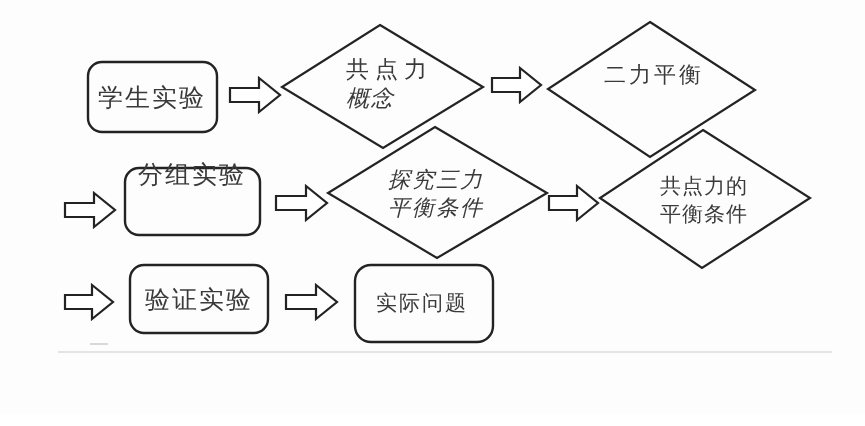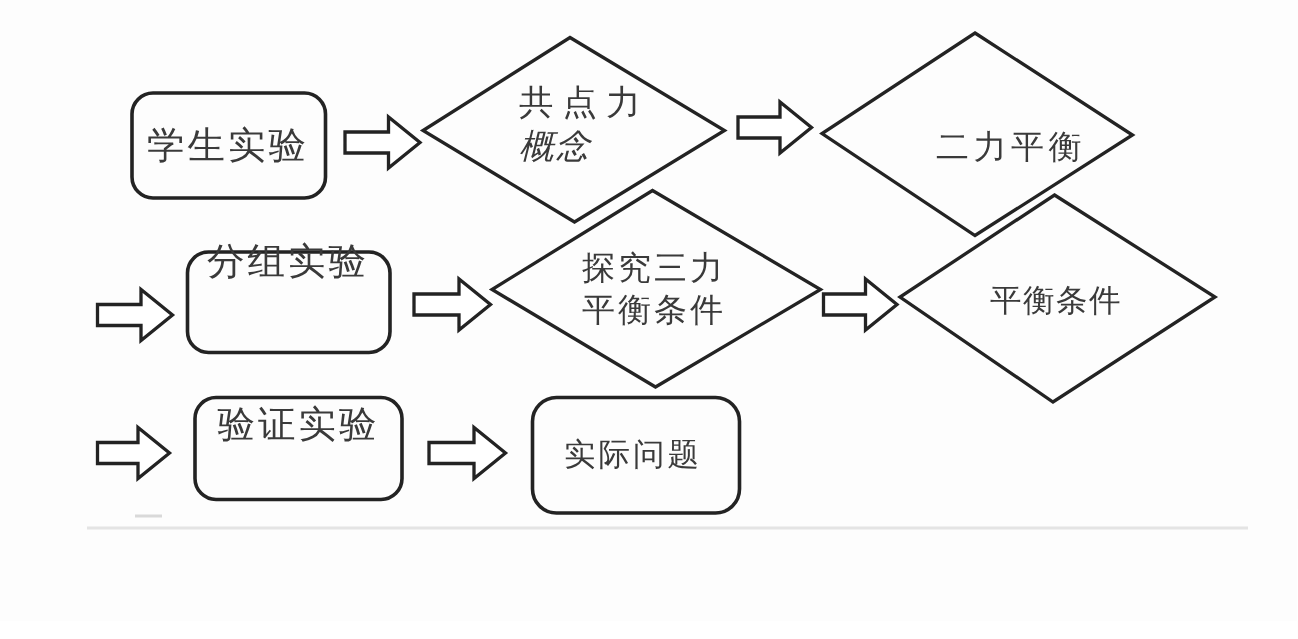--- a/index.html
+++ b/index.html
@@ -134,33 +134,34 @@
     <path class="smudge" d="M90,344 H108"></path>
   </svg>
 
   <div class="txt centered" id="label-student" style="left:152px; top:97px;">学生实验</div>
 
   <div class="txt" id="label-concept" style="left:346px; top:43px;margin-top:12px;">
     <span class="line l1">共点力</span>
     <span class="line l2">概念</span>
   </div>
 
-  <div class="txt centered" id="label-two-force" style="left:654px; top:98px;margin-left:20px;">二力平衡</div>
+  <div class="txt centered" id="label-two-force" style="left:654px; top:75px;">二力平衡</div>
 
   <div class="txt centered" id="label-group" style="left:192px; top:174px;">分组实验</div>
 
-  <div class="txt centered" id="label-explore" style="left:436px; top:194px;">
+  <div class="txt centered" id="label-explore" style="left:436px; top:194px;font-style:italic;">
     <span class="line">探究三力</span>
     <span class="line">平衡条件</span>
   </div>
 
   <div class="txt centered" id="label-ccfb" style="left:704px; top:200px;">
+    <span class="line">共点力的</span>
     <span class="line">平衡条件</span>
   </div>
 
-  <div class="txt centered" id="label-verify" style="left:199px; top:283px;">验证实验</div>
+  <div class="txt centered" id="label-verify" style="left:199px; top:299px;">验证实验</div>
 
   <div class="txt centered" id="label-coop" style="left:422px; top:303px;">
     <span class="line">实际问题</span>
   </div>
 
 
 </div>
 
 </body></html>

